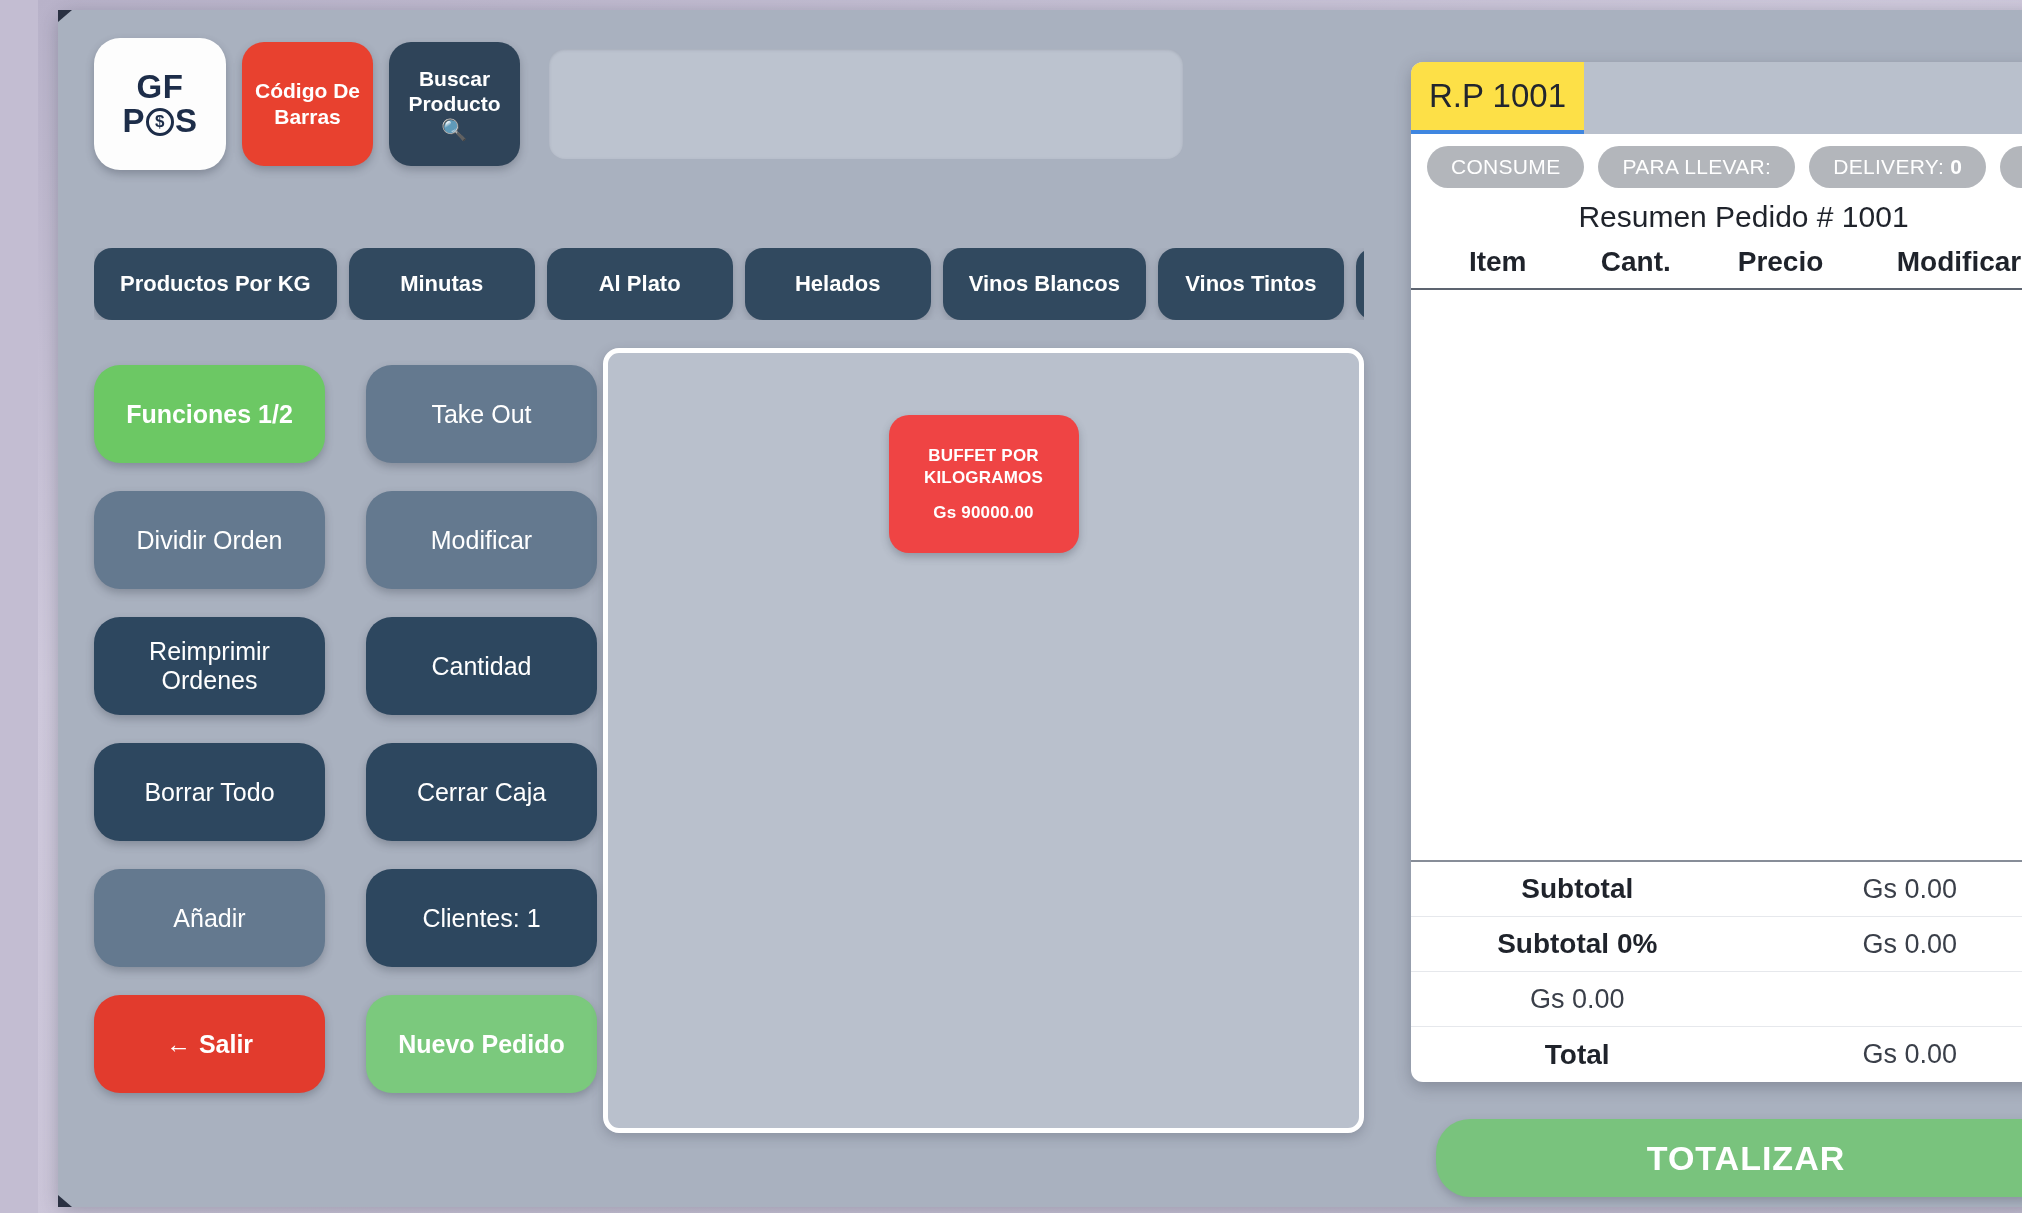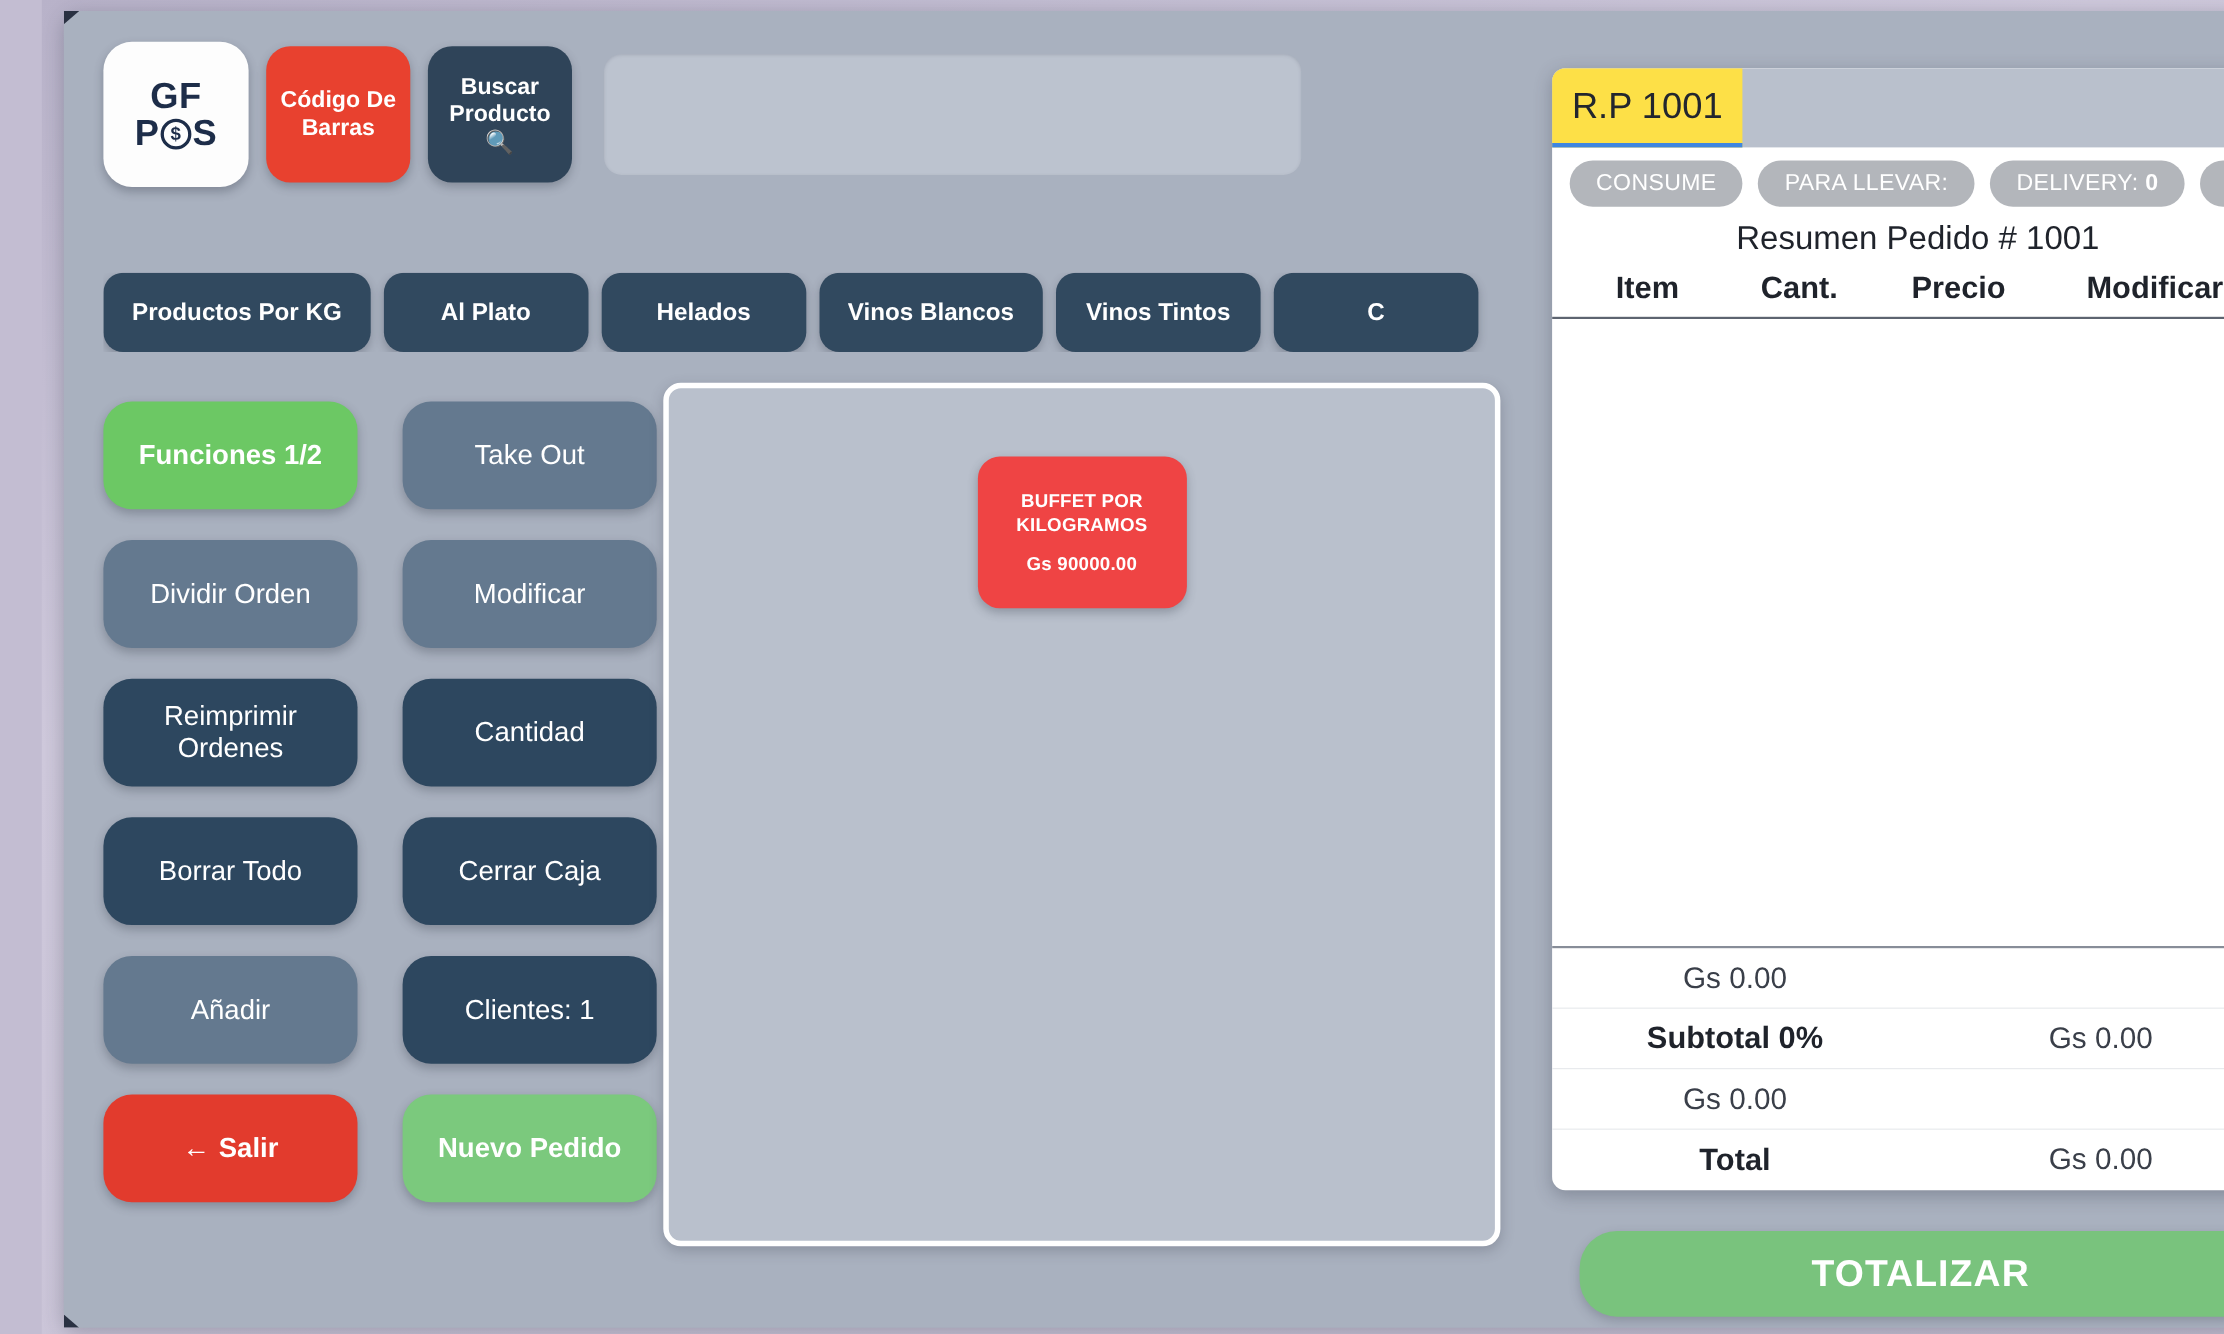--- a/index.html
+++ b/index.html
@@ -369,20 +369,21 @@
         <button class="topbtn navy">
           <span>Buscar Producto</span>
           <span> 🔍</span>
         </button>
 
         <input id="search-bar" type="text" placeholder="" style="">
       </div>
 
       <div id="category-row">
           <button class="cat-btn">Productos Por KG</button>
+          <button class="cat-btn">Minutas</button>
           <button class="cat-btn">Al Plato</button>
           <button class="cat-btn">Helados</button>
           <button class="cat-btn">Vinos Blancos</button>
           <button class="cat-btn">Vinos Tintos</button>
           <button class="cat-btn">C</button>
         </div>
 
       <div id="function-grid">
           <button class="fn-btn green"><span>Funciones 1/2</span></button>
           <button class="fn-btn slate"><span>Take Out</span></button>
@@ -428,20 +429,21 @@
             <span>Item</span>
             <span>Cant.</span>
             <span>Precio</span>
             <span>Modificar</span>
           </div>
         <div id="items-body"></div>
       </div>
 
       <div id="totals">
           <div class="total-row">
+            <div class="total-label">Subtotal</div>
             <div class="total-value">Gs 0.00</div>
           </div>
           <div class="total-row">
             <div class="total-label">Subtotal 0%</div>
             <div class="total-value">Gs 0.00</div>
           </div>
           <div class="total-row">
             <div class="total-value">Gs 0.00</div>
           </div>
           <div class="total-row">

